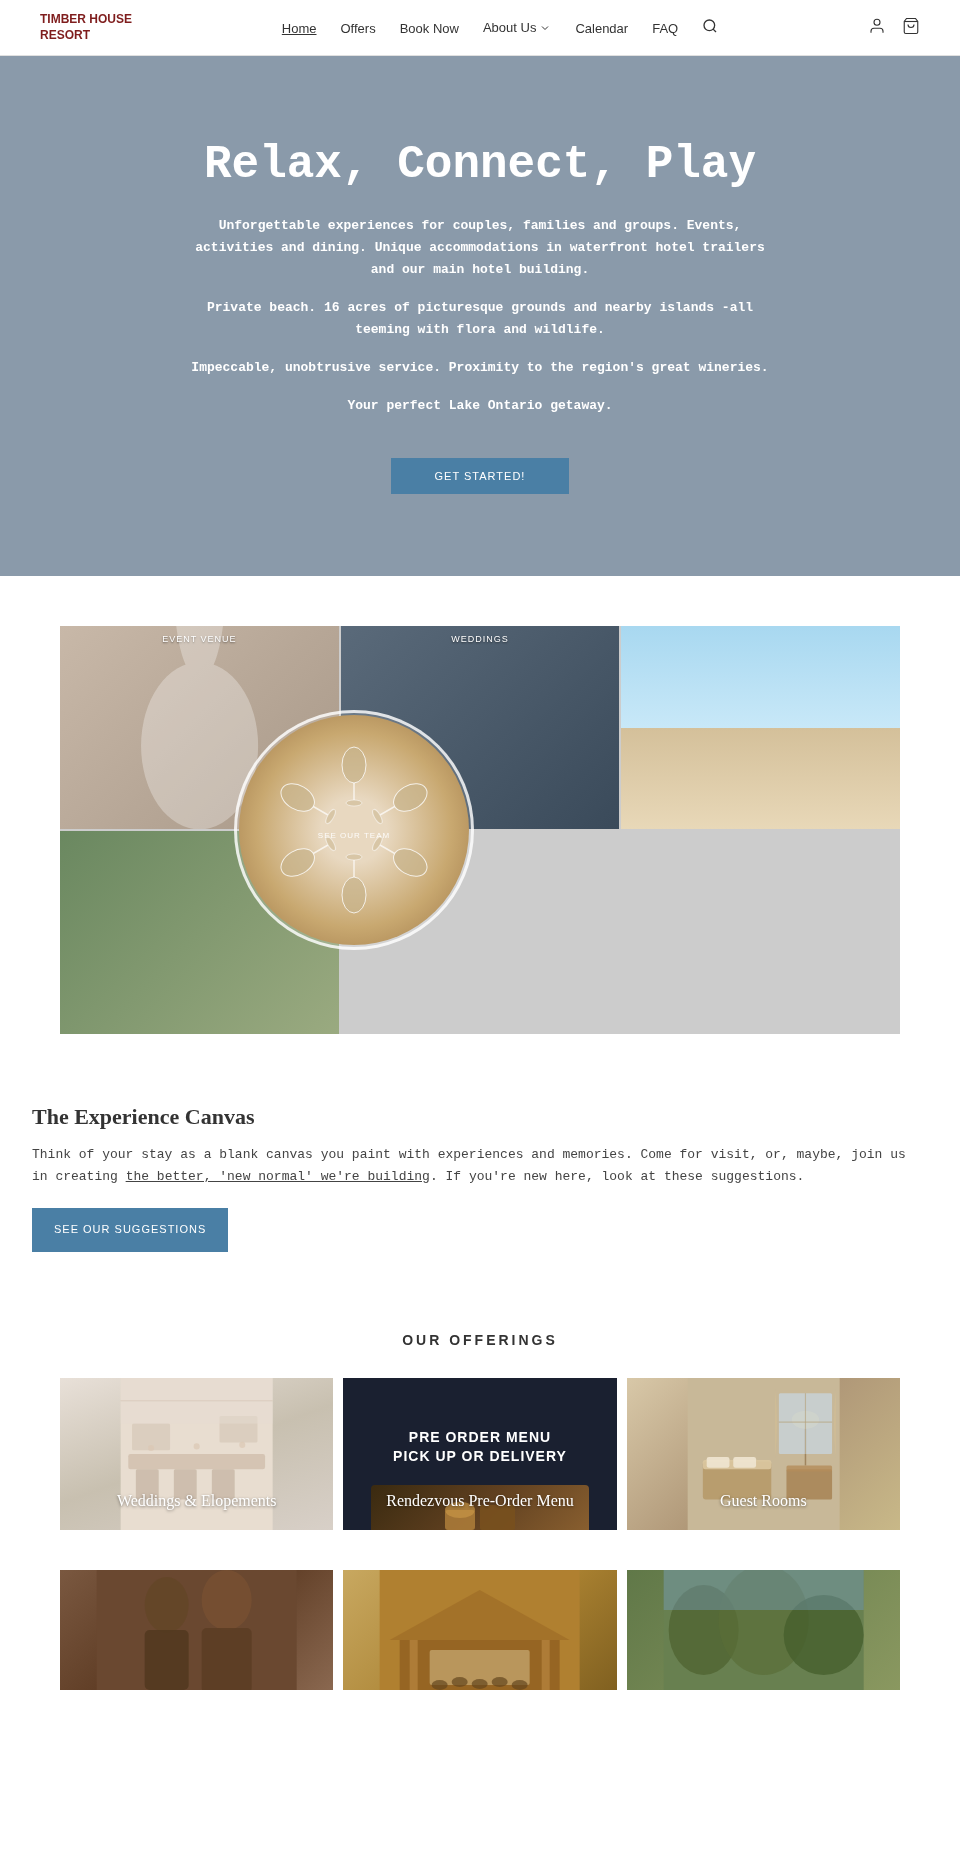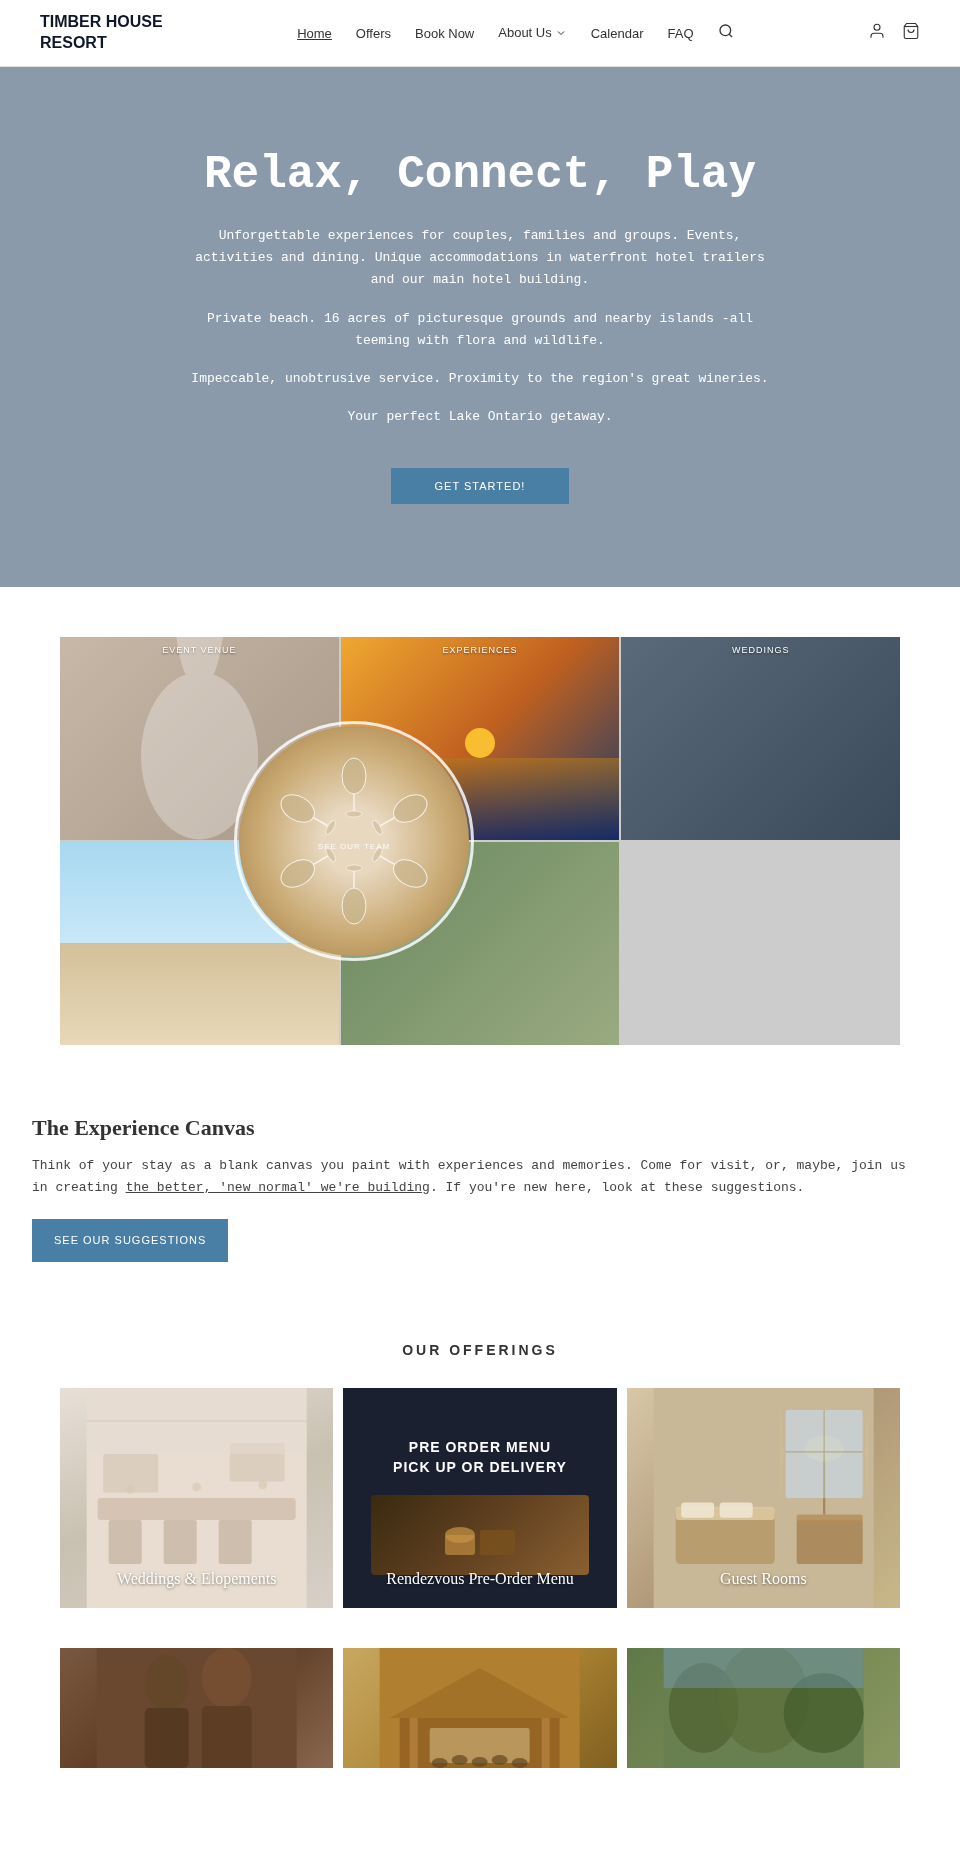--- a/index.html
+++ b/index.html
@@ -9,25 +9,25 @@
     nav {
       display: flex;
       align-items: center;
       justify-content: space-between;
       padding: 12px 40px;
       border-bottom: 1px solid #e0e0e0;
       background: #fff;
     }
     .nav-logo {
       font-family: Arial, sans-serif;
-      font-size: 16px;
+      font-size: 12px;
       font-weight: bold;
       text-transform: uppercase;
       line-height: 1.3;
-      color: #0f172a;
+      color: #7f1d1d;
     }
     .nav-links {
       display: flex;
       align-items: center;
       gap: 24px;
       list-style: none;
     }
     .nav-links li a {
       text-decoration: none;
       font-size: 13px;
@@ -73,20 +73,21 @@
       color: #fff;
       font-family: Liberation Mono, monospace;
       margin-bottom: 24px;
     }
     .hero-text {
       font-family: 'Courier New', monospace;
       font-size: 13px;
       color: #fff;
       line-height: 1.7;
       margin-bottom: 16px;
+      font-weight: bold;
     }
     .hero-btn {
       display: inline-block;
       margin-top: 24px;
       background: #4a7fa5;
       color: #fff;
       padding: 12px 44px;
       font-size: 11px;
       font-family: Arial, sans-serif;
       letter-spacing: 1px;
@@ -217,21 +218,21 @@
       color: #333;
       margin-bottom: 30px;
     }
     .offerings-grid {
       display: grid;
       grid-template-columns: 1fr 1fr 1fr;
       gap: 10px;
     }
     .offering-card {
       position: relative;
-      height: 220px;
+      height: 152px;
       overflow: hidden;
       cursor: pointer;
     }
     .offering-label {
       position: absolute;
       bottom: 20px;
       left: 0;
       right: 0;
       text-align: center;
       color: #fff;
@@ -342,27 +343,20 @@
 
       <div class="collage-cell cell-wedding">
         <span class="collage-label">EVENT VENUE</span>
 
         <svg viewBox="0 0 100 200" style="position:absolute;bottom:0;left:20%;width:60%;opacity:0.3;">
           <ellipse cx="50" cy="150" rx="35" ry="50" fill="#fff"></ellipse>
           <ellipse cx="50" cy="60" rx="15" ry="50" fill="#fff"></ellipse>
         </svg>
       </div>
 
-      <div class="collage-cell cell-sunset">
-        <span class="collage-label">EXPERIENCES</span>
-
-        <div style="position:absolute;bottom:40%;left:50%;transform:translateX(-50%);width:30px;height:30px;border-radius:50%;background:rgba(255,200,50,0.9);"></div>
-
-        <div style="position:absolute;bottom:0;left:0;right:0;height:40%;background:linear-gradient(180deg,rgba(180,120,30,0.6),rgba(20,40,100,0.8));"></div>
-      </div>
 
       <div class="collage-cell cell-couple">
         <span class="collage-label">WEDDINGS</span>
       </div>
 
       <div class="collage-cell cell-beach">
         <div style="position:absolute;bottom:0;left:0;right:0;height:50%;background:linear-gradient(180deg,#d4c09a,#e8d8b8);"></div>
         <div style="position:absolute;top:0;left:0;right:0;height:50%;background:linear-gradient(180deg,#a8d8f0,#c8e8f8);"></div>
       </div>
 

